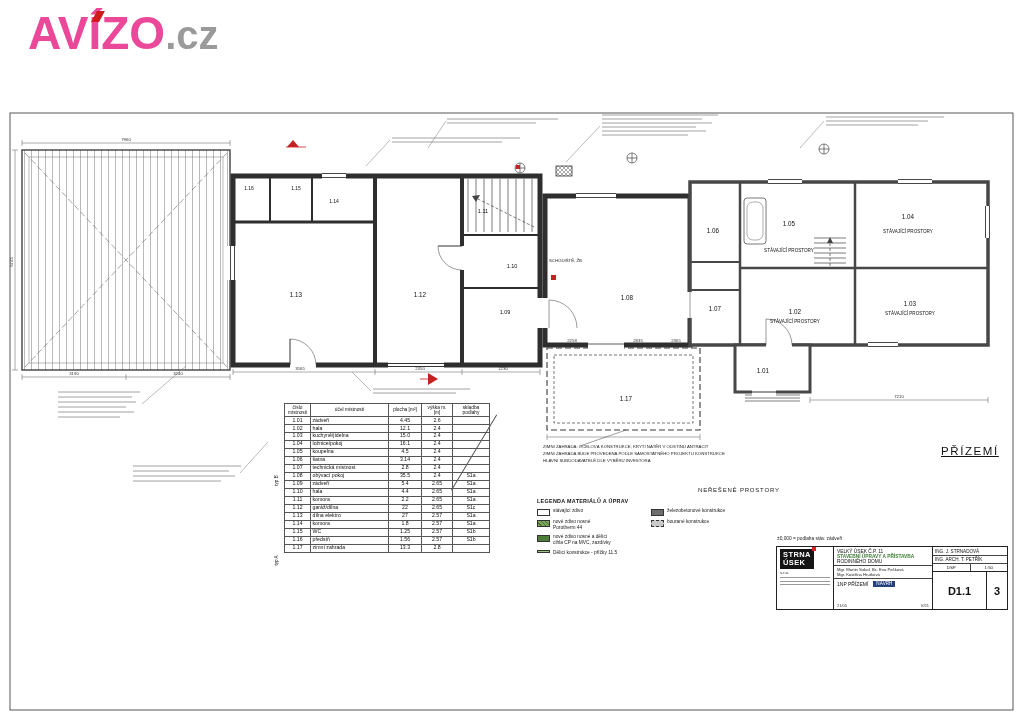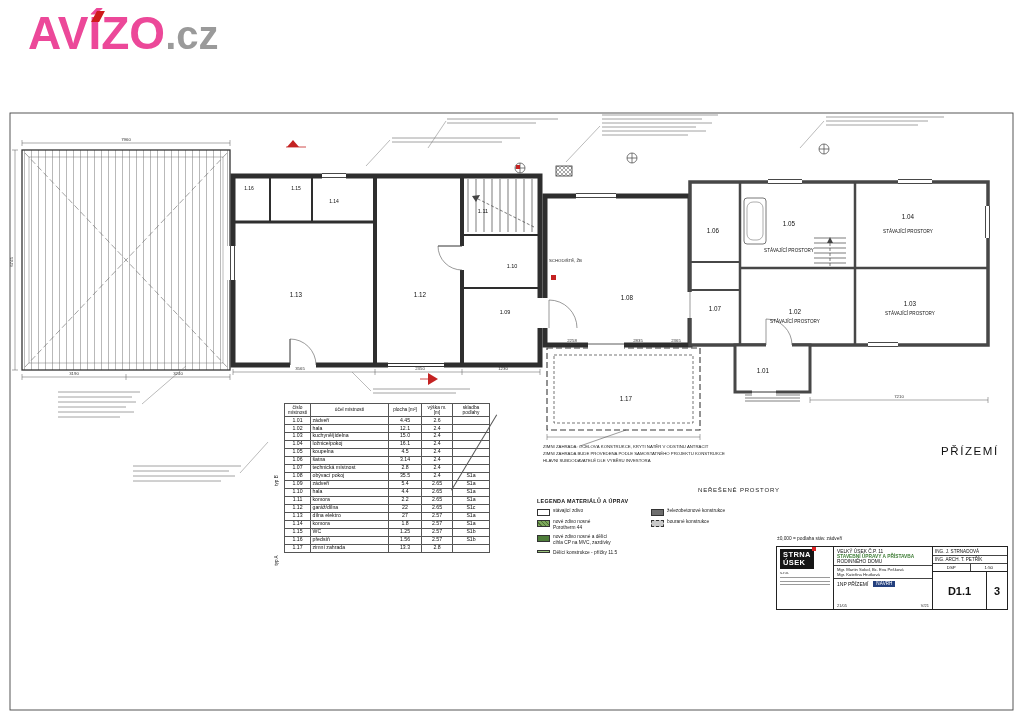--- a/index.html
+++ b/index.html
@@ -11,21 +11,21 @@
   .layer{position:absolute;left:0;top:0;}
 
   
   .logo{position:absolute;left:28px;top:10px;font-weight:bold;line-height:1;}
   .logo-main{font-size:46px;color:#ec4899;letter-spacing:0;}
   .logo-cz{font-size:40px;color:#9a9a9a;}
   .logo-accent{position:absolute;left:66px;top:1px;width:8px;height:11px;
     background:#cf1b1b;transform:skewX(-28deg);}
 
   
-  .floor-label{position:absolute;left:941px;top:445px;font-size:11.5px;letter-spacing:1.6px;color:#111;}
+  .floor-label{position:absolute;left:941px;top:445px;font-size:11.5px;letter-spacing:1.6px;color:#111;text-decoration:underline;}
   .unresolved{position:absolute;left:698px;top:487px;font-size:6px;letter-spacing:.8px;color:#222;}
   .datum-note{position:absolute;left:777px;top:536px;font-size:4.8px;color:#222;}
 
   
   .roomtable{position:absolute;left:284px;top:403px;border-collapse:collapse;table-layout:fixed;background:#fff;}
   .roomtable th,.roomtable td{border:0.7px solid #555;font-size:5.2px;line-height:1.15;
     padding:0.5px 1.5px;font-weight:normal;color:#111;overflow:hidden;}
   .roomtable th{text-align:center;white-space:pre-line;font-size:4.8px;}
   .roomtable td.c0,.roomtable td.c2,.roomtable td.c3,.roomtable td.c4{text-align:center;}
   .roomtable td.c1{text-align:left;}

